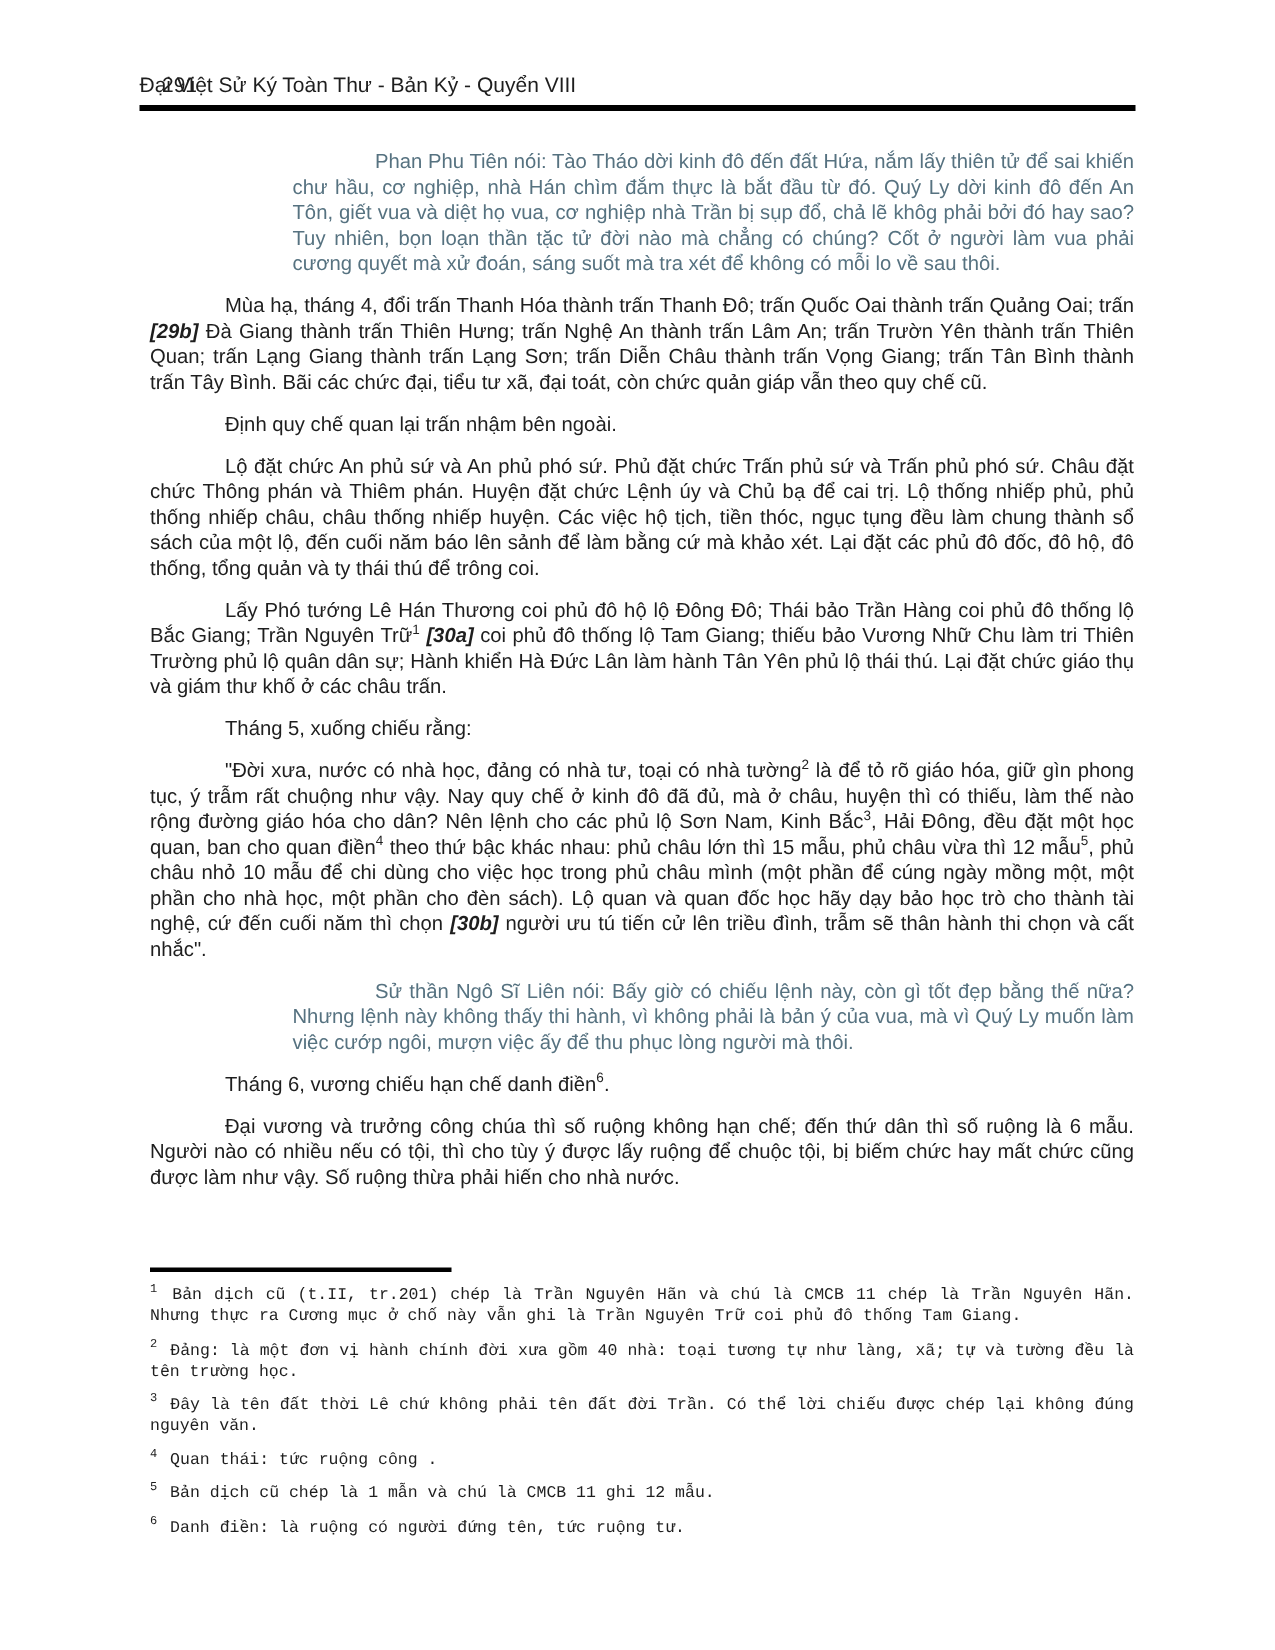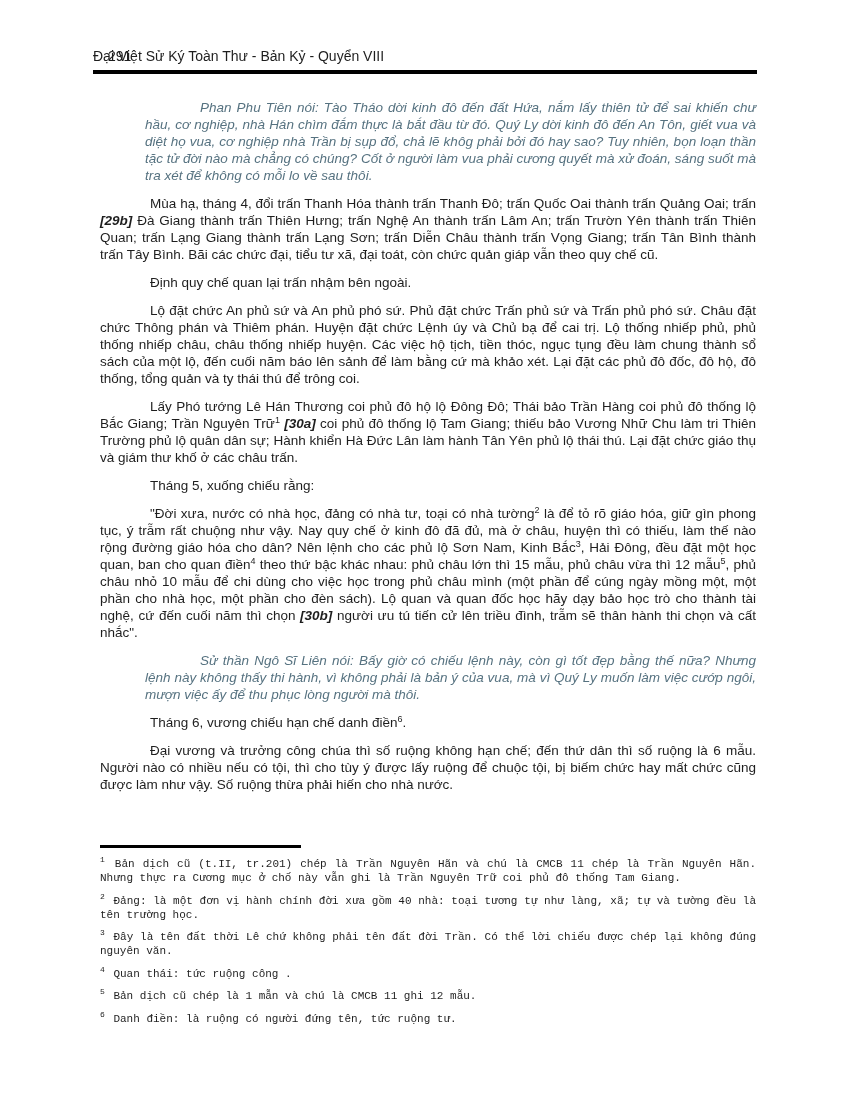--- a/index.html
+++ b/index.html
@@ -20,21 +20,21 @@
   .rule{
     position:absolute;top:70px;left:93px;width:664px;height:4px;
     background:var(--rule-color,#000);
   }
   .content{
     position:absolute;top:99px;left:100px;width:656px;
     font-size:13.5px;line-height:17px;text-align:justify;
   }
   p.para{margin:0 0 11px 0;}
   p.body{text-indent:50px;color:var(--text-color,#1e1e1e);}
-  p.quote{margin-left:45px;text-indent:55px;color:var(--quote-color,#567280);font-style:italic;}
+  p.quote{margin-left:95px;text-indent:55px;color:var(--quote-color,#567280);}
   p.para b{font-weight:bold;font-style:italic;}
   sup{font-size:9px;line-height:0;vertical-align:super;}
   .footnote-sep{
     position:absolute;top:845px;left:100px;width:201px;height:2.5px;
     background:var(--rule-color,#000);
   }
   .footnotes{
     position:absolute;top:857px;left:100px;width:656px;
     font-size:11px;line-height:14px;text-align:justify;
   }

